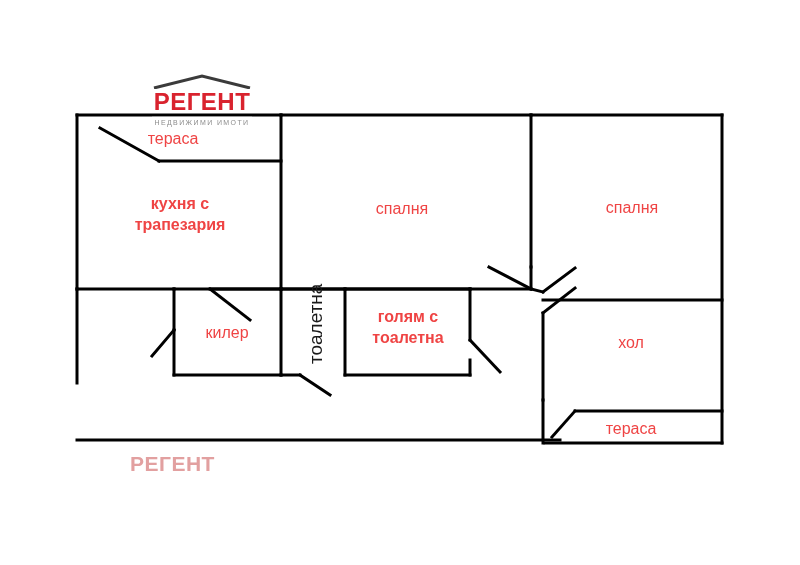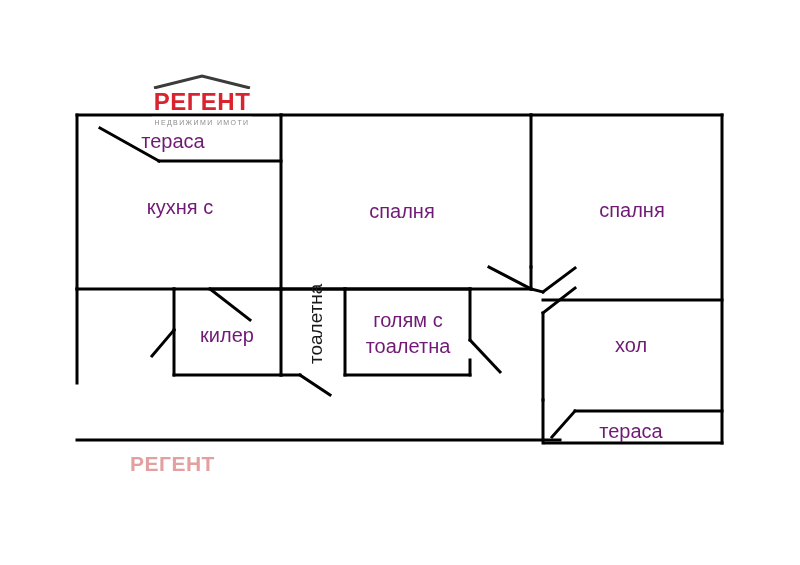--- a/index.html
+++ b/index.html
@@ -22,27 +22,27 @@
   }
   svg.plan-svg {
     position: absolute;
     left: 0; top: 0;
     width: 800px;
     height: 565px;
   }
   .room-label {
     position: absolute;
     font-family: "Liberation Sans", sans-serif;
-    font-size: 20px;
-    color: #701a75;
+    font-size: 16px;
+    color: #ef4444;
     white-space: nowrap;
     line-height: 1.28;
     text-align: center;
   }
-  .room-label.two-line { line-height: 1.3; }
+  .room-label.two-line { line-height: 1.3; font-weight: bold; }
   .vertical-label {
     position: absolute;
     font-family: "Liberation Sans", sans-serif;
     font-size: 19px;
     color: #1a1a1a;
     white-space: nowrap;
     transform-origin: 0 0;
     transform: rotate(-90deg);
   }
   
@@ -179,20 +179,21 @@
     </svg>
     <div id="logo-wordmark" style="color: rgb(217, 35, 46);">РЕГЕНТ</div>
     <div id="logo-rule" style="background: rgb(154, 154, 154);"></div>
     <div id="logo-tagline" style="color: rgb(140, 140, 140);">НЕДВИЖИМИ ИМОТИ</div>
   </div>
 
   <div class="room-label" style="left:130px; top:129px; width:86px;">тераса</div>
 
   <div class="room-label two-line" style="left:96px; top:194px; width:168px;">
     <div>кухня с</div>
+    <div>трапезария</div>
   </div>
 
   <div class="room-label" style="left:186px; top:323px; width:82px;">килер</div>
 
   <div class="vertical-label" style="left:305px; top:364px;">тоалетна</div>
 
   <div class="room-label two-line" style="left:355px; top:307px; width:106px;">
     <div>голям с</div>
     <div>тоалетна</div>
   </div>

